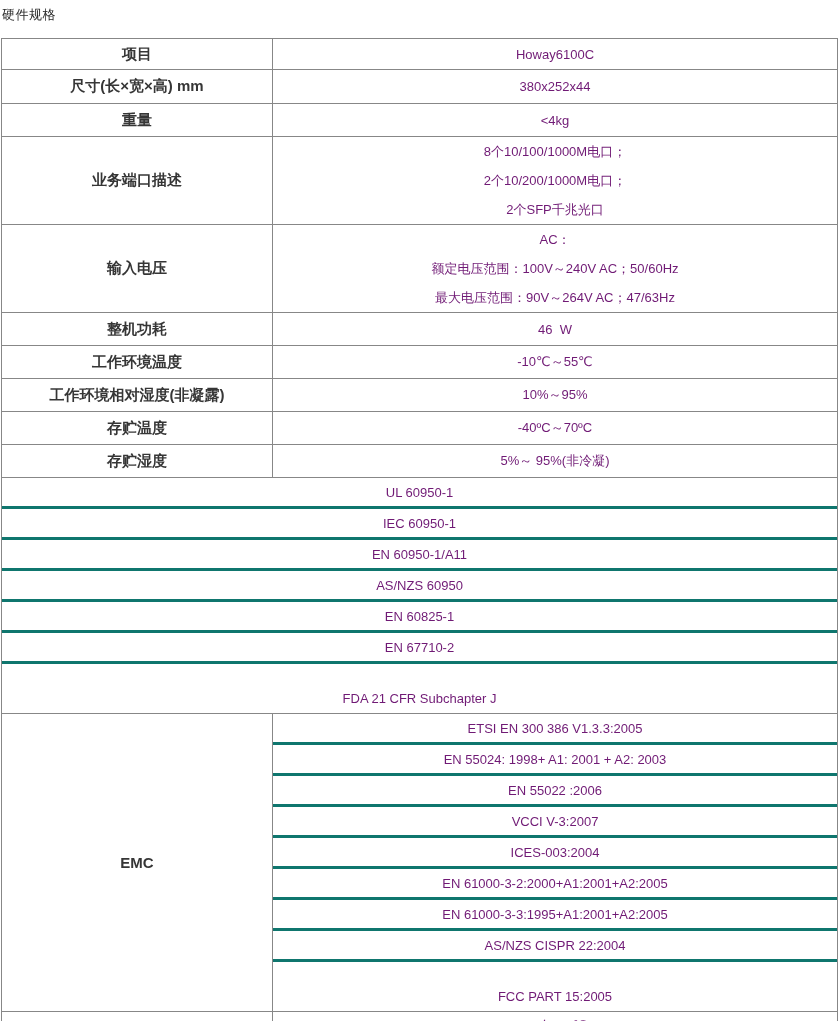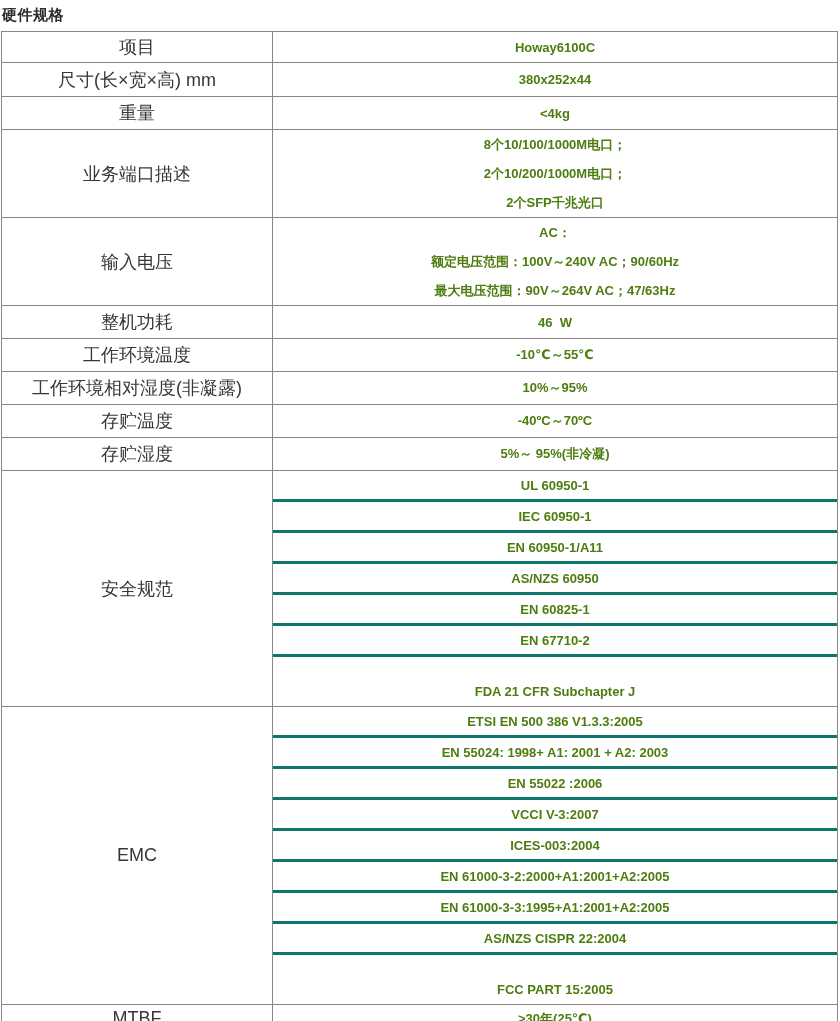--- a/index.html
+++ b/index.html
@@ -7,24 +7,24 @@
     padding: 0;
     background: #ffffff;
     font-family: "Liberation Sans", "DejaVu Sans", sans-serif;
   }
   .page {
     width: 840px;
     box-sizing: border-box;
     padding: 6px 2px 6px 1px;
   }
   .page-title {
-    font-size: 15px;
-    font-weight: bold;
+    font-size: 13px;
+    font-weight: normal;
     color: #2b2b2b;
-    margin: 0 0 6px 1px;
+    margin: 0 0 14px 1px;
     letter-spacing: 0.5px;
   }
   .spec-table {
     border: 1px solid #878787;
     background: #ffffff;
   }
   .row {
     display: flex;
     border-bottom: 1px solid #878787;
   }
@@ -32,34 +32,33 @@
     border-bottom: none;
   }
   .label-cell {
     width: 271px;
     flex: none;
     border-right: 1px solid #878787;
     display: flex;
     align-items: center;
     justify-content: center;
     text-align: center;
-    font-size: 18px;
-    font-weight: normal;
+    font-size: 15px;
+    font-weight: bold;
     color: #363636;
     padding: 2px 4px;
     box-sizing: border-box;
   }
   .value-cell {
     flex: 1;
     display: flex;
     flex-direction: column;
     justify-content: center;
     font-size: 13px;
-    color: #4d7c0f;
-    font-weight: bold;
+    color: #701a75;
   }
   .line {
     display: flex;
     align-items: center;
     justify-content: center;
     text-align: center;
     white-space: pre-wrap;
   }
   .row.single .line { height: 32px; }
   .row.multi  .line { height: 29px; }
@@ -107,21 +106,21 @@
         <div class="value-cell">
           <div class="line">8个10/100/1000M电口；</div>
           <div class="line">2个10/200/1000M电口；</div>
           <div class="line">2个SFP千兆光口</div>
         </div>
       </div>
       <div class="row multi r5">
         <div class="label-cell">输入电压</div>
         <div class="value-cell">
           <div class="line">AC：</div>
-          <div class="line">额定电压范围：100V～240V AC；90/60Hz</div>
+          <div class="line">额定电压范围：100V～240V AC；50/60Hz</div>
           <div class="line">最大电压范围：90V～264V AC；47/63Hz</div>
         </div>
       </div>
       <div class="row single r6">
         <div class="label-cell">整机功耗</div>
         <div class="value-cell">
           <div class="line">46  W</div>
         </div>
       </div>
       <div class="row single r7">
@@ -142,35 +141,34 @@
           <div class="line">-40ºC～70ºC</div>
         </div>
       </div>
       <div class="row single r10">
         <div class="label-cell">存贮湿度</div>
         <div class="value-cell">
           <div class="line">5%～ 95%(非冷凝)</div>
         </div>
       </div>
       <div class="row group r11">
-        <div class="label-cell">安全规范</div>
         <div class="value-cell">
           <div class="line">UL 60950-1</div>
           <div class="line">IEC 60950-1</div>
           <div class="line">EN 60950-1/A11</div>
           <div class="line">AS/NZS 60950</div>
           <div class="line">EN 60825-1</div>
           <div class="line">EN 67710-2</div>
           <div class="line">FDA 21 CFR Subchapter J</div>
         </div>
       </div>
       <div class="row group r12">
         <div class="label-cell">EMC</div>
         <div class="value-cell">
-          <div class="line">ETSI EN 500 386 V1.3.3:2005</div>
+          <div class="line">ETSI EN 300 386 V1.3.3:2005</div>
           <div class="line">EN 55024: 1998+ A1: 2001 + A2: 2003</div>
           <div class="line">EN 55022 :2006</div>
           <div class="line">VCCI V-3:2007</div>
           <div class="line">ICES-003:2004</div>
           <div class="line">EN 61000-3-2:2000+A1:2001+A2:2005</div>
           <div class="line">EN 61000-3-3:1995+A1:2001+A2:2005</div>
           <div class="line">AS/NZS CISPR 22:2004</div>
           <div class="line">FCC PART 15:2005</div>
         </div>
       </div>

